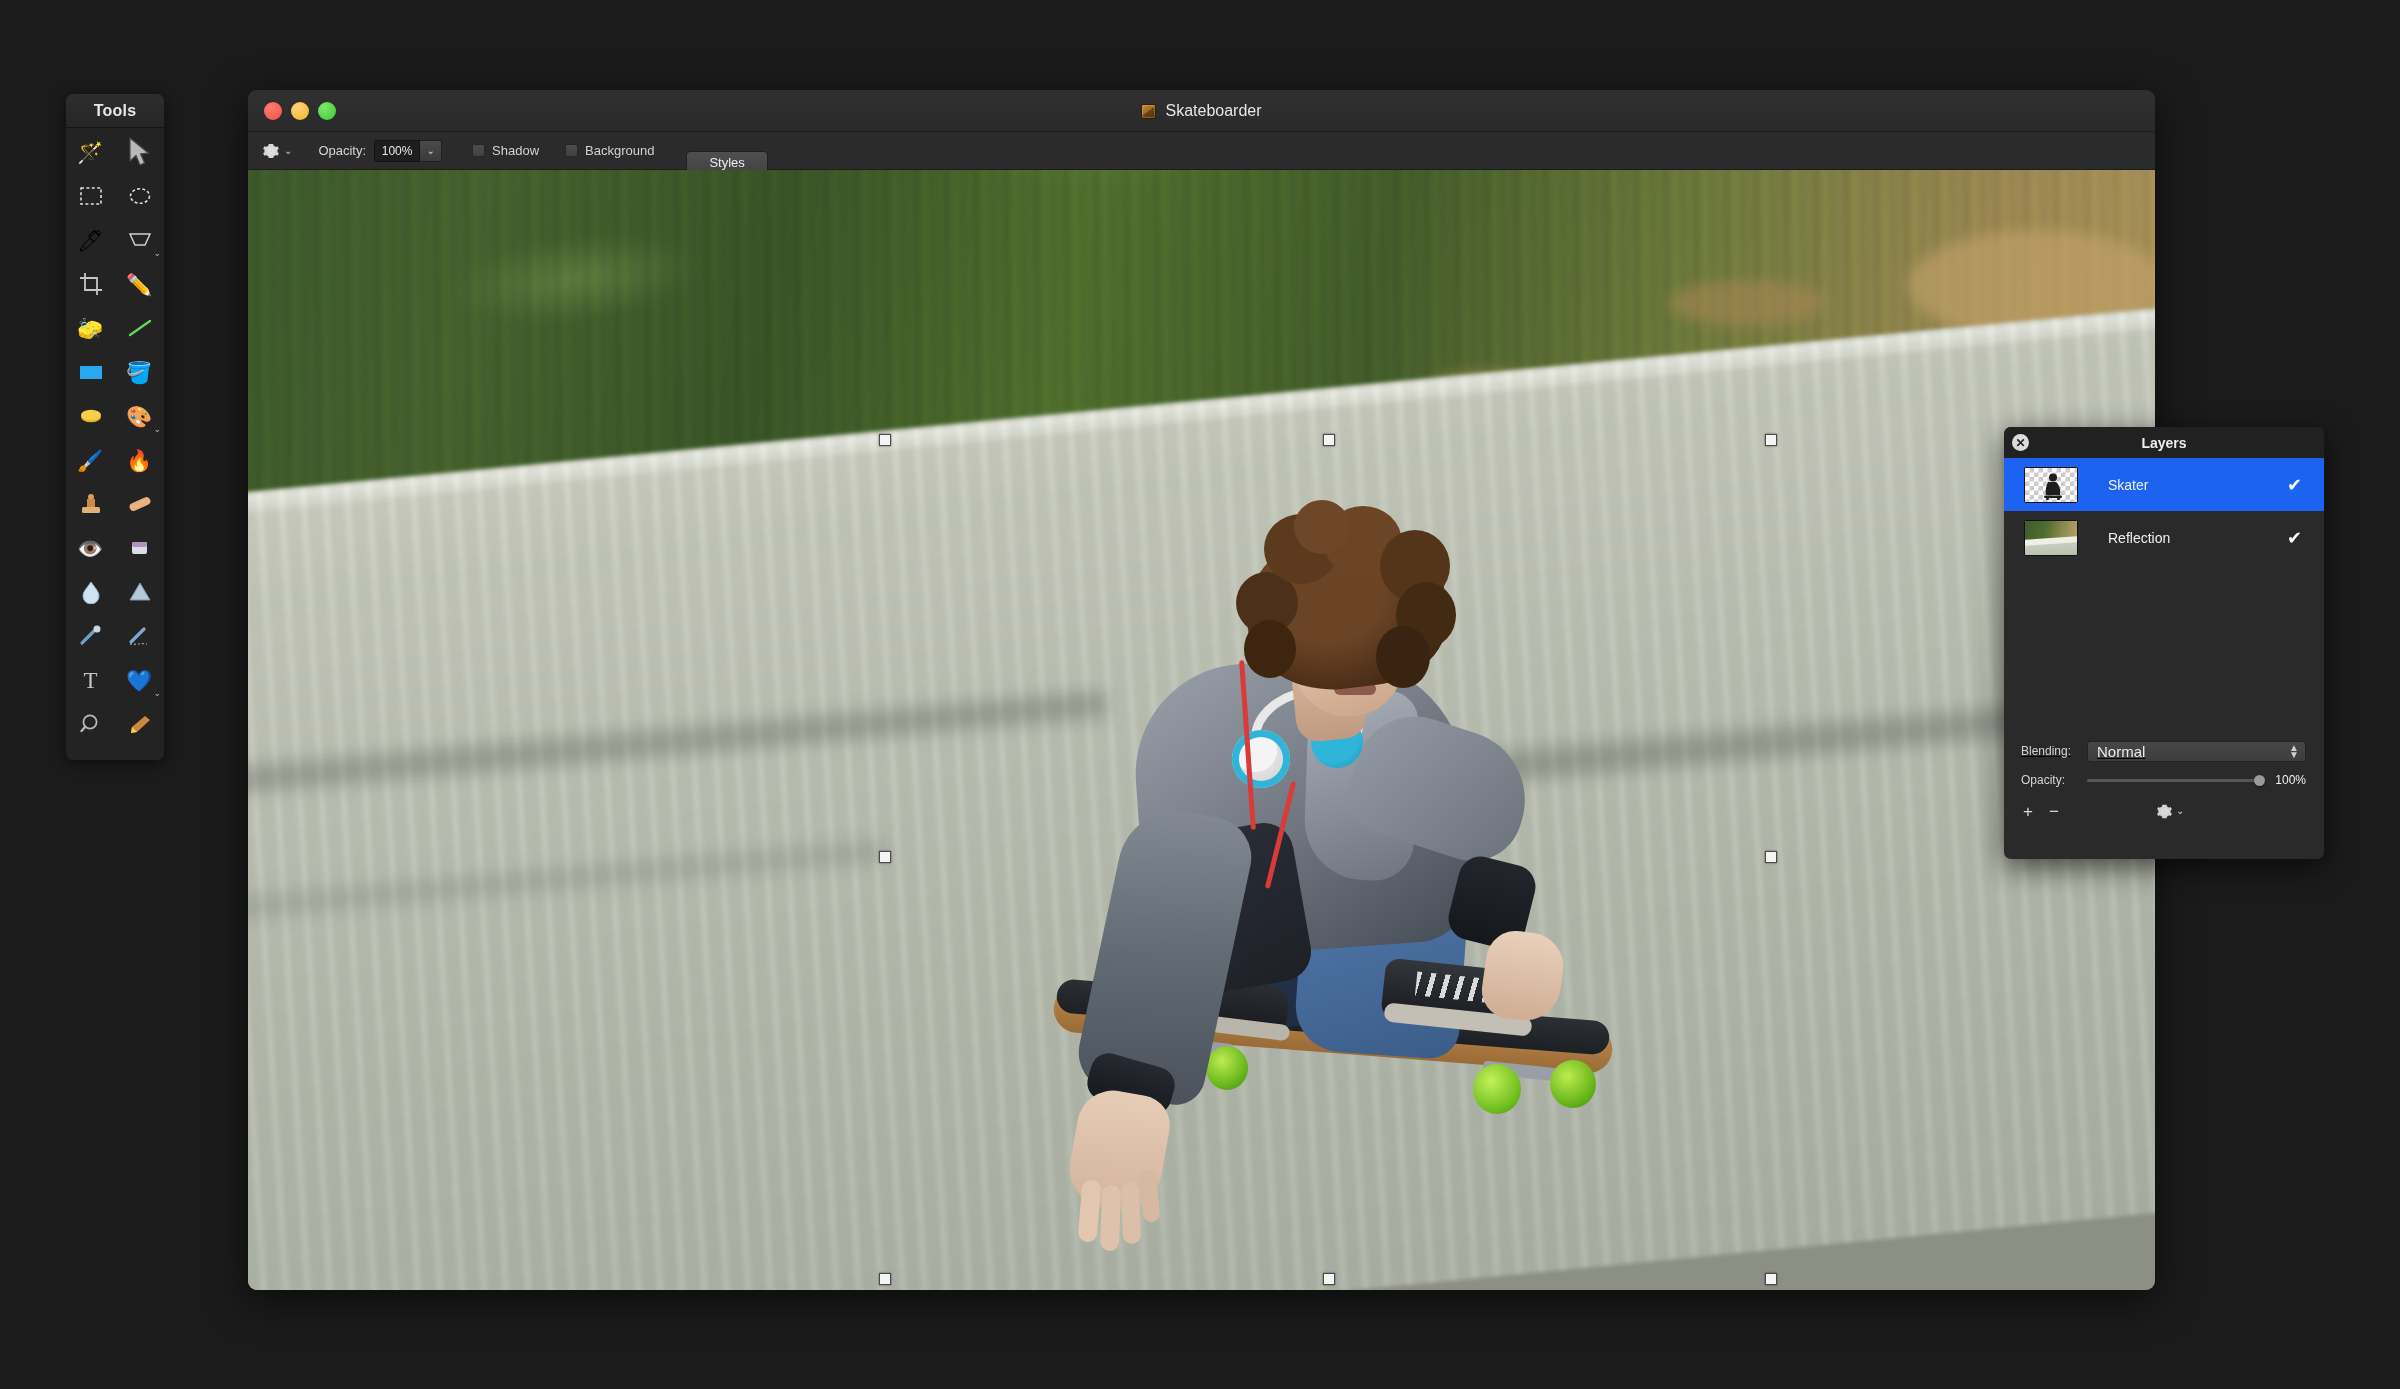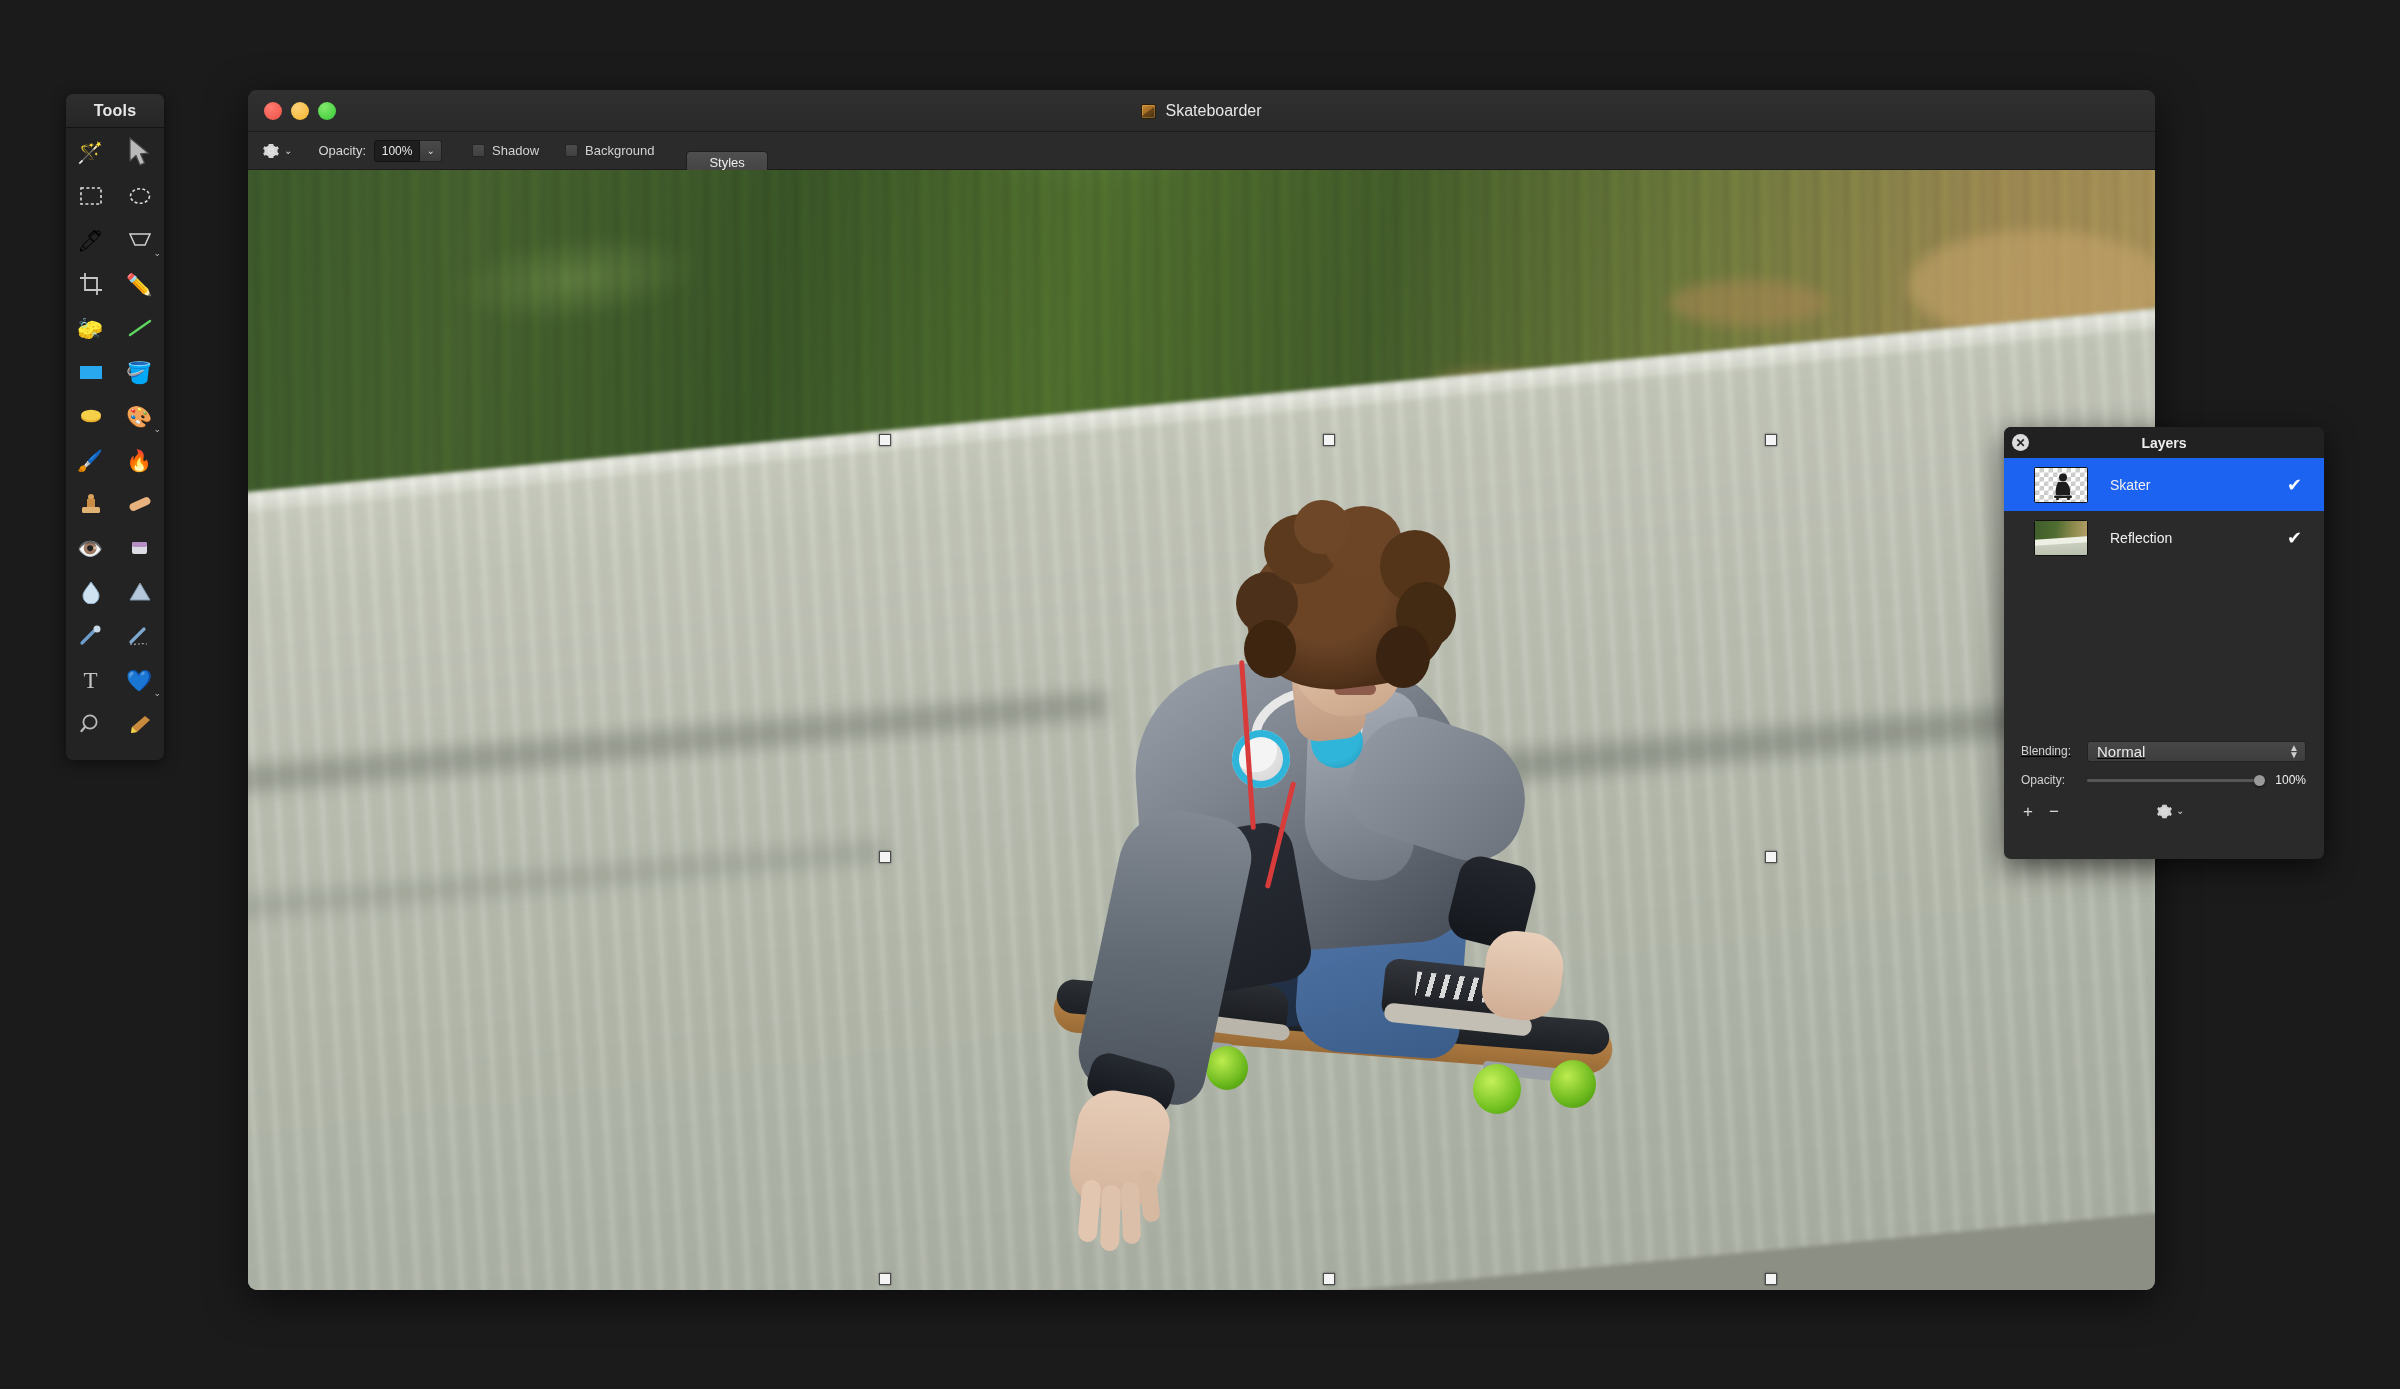--- a/index.html
+++ b/index.html
@@ -232,21 +232,21 @@
   #layers-close {
     position: absolute; left: 8px; top: 7px;
     width: 17px; height: 17px; border-radius: 50%;
     background: #dcdcdc;
     display: flex; align-items: center; justify-content: center;
   }
   #layers-close span { font-size: 12px; color: #242424; line-height: 1; font-weight: bold; }
   #layers-list { background: #2a2a2a; }
   .layer-row {
     height: 53px; display: flex; align-items: center;
-    padding: 0 0 0 30px; position: relative;
+    padding: 0 0 0 20px; position: relative; gap: 8px;
   }
   .layer-row.selected { background: #1c63f2; }
   .layer-thumb {
     width: 54px; height: 36px;
     border: 1px solid #111; border-radius: 2px;
     flex: none; position: relative; overflow: hidden;
     background: #fff;
   }
   .thumb-checker {
     position: absolute; inset: 0;

